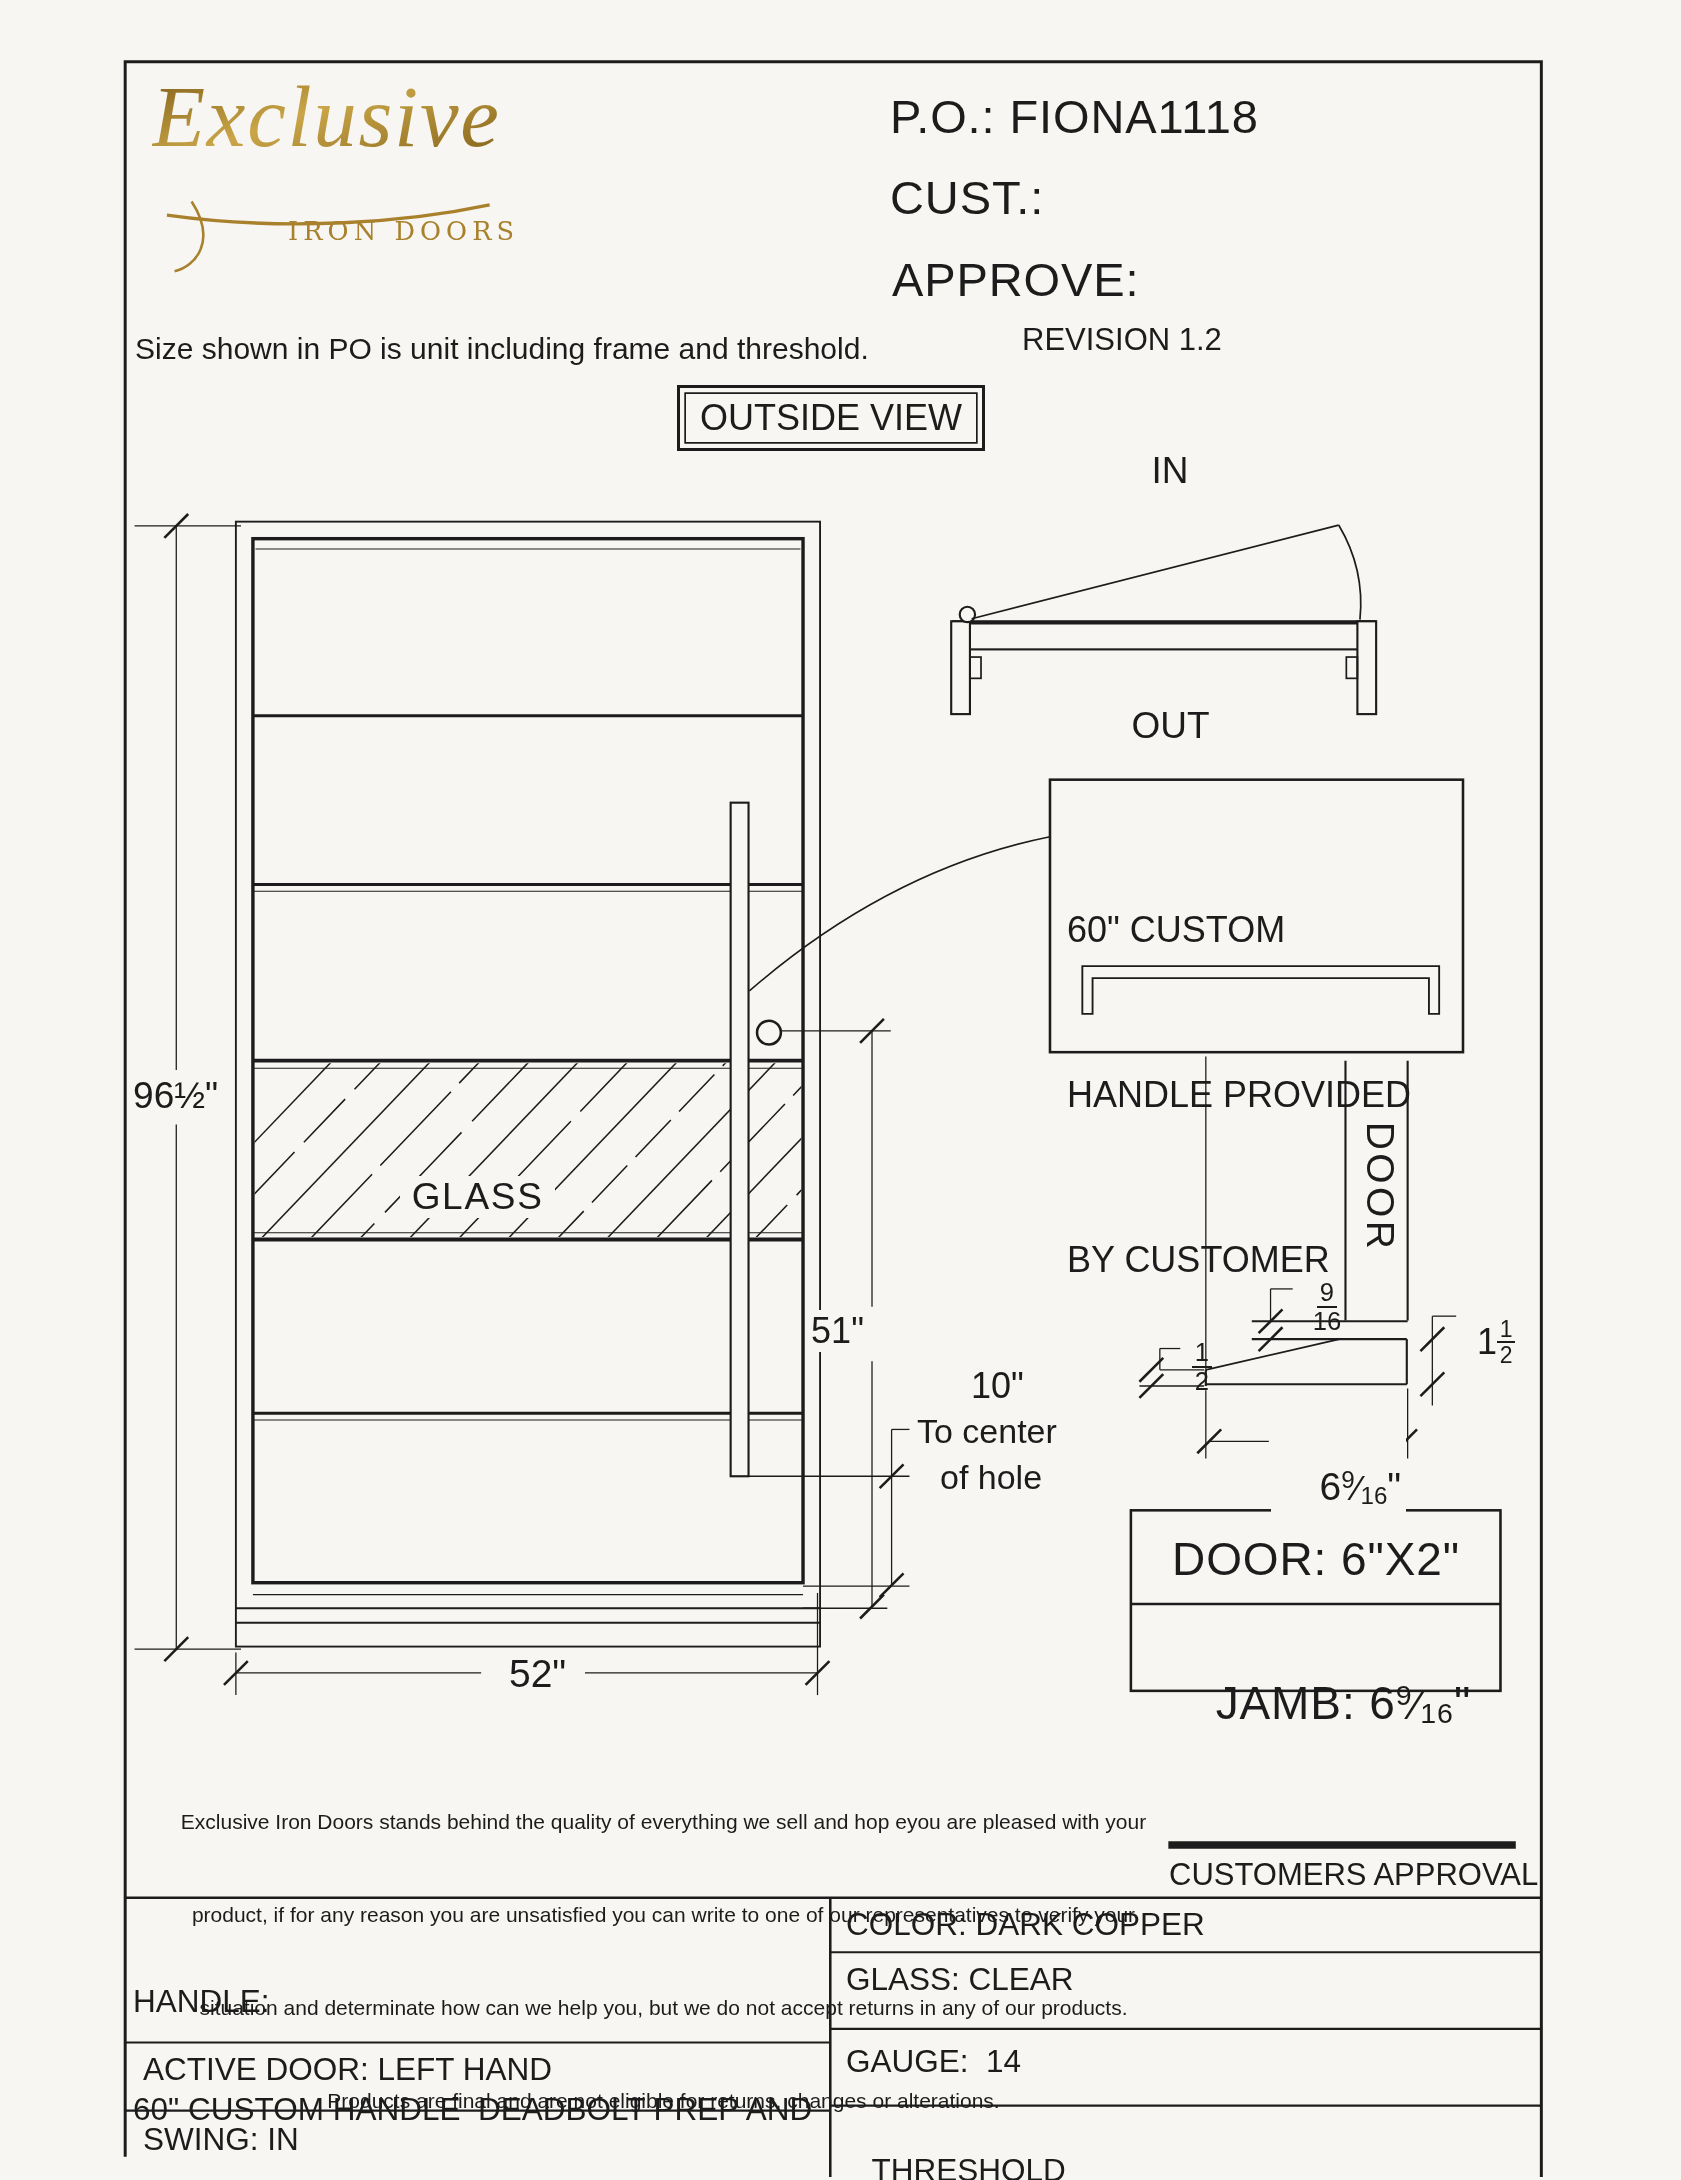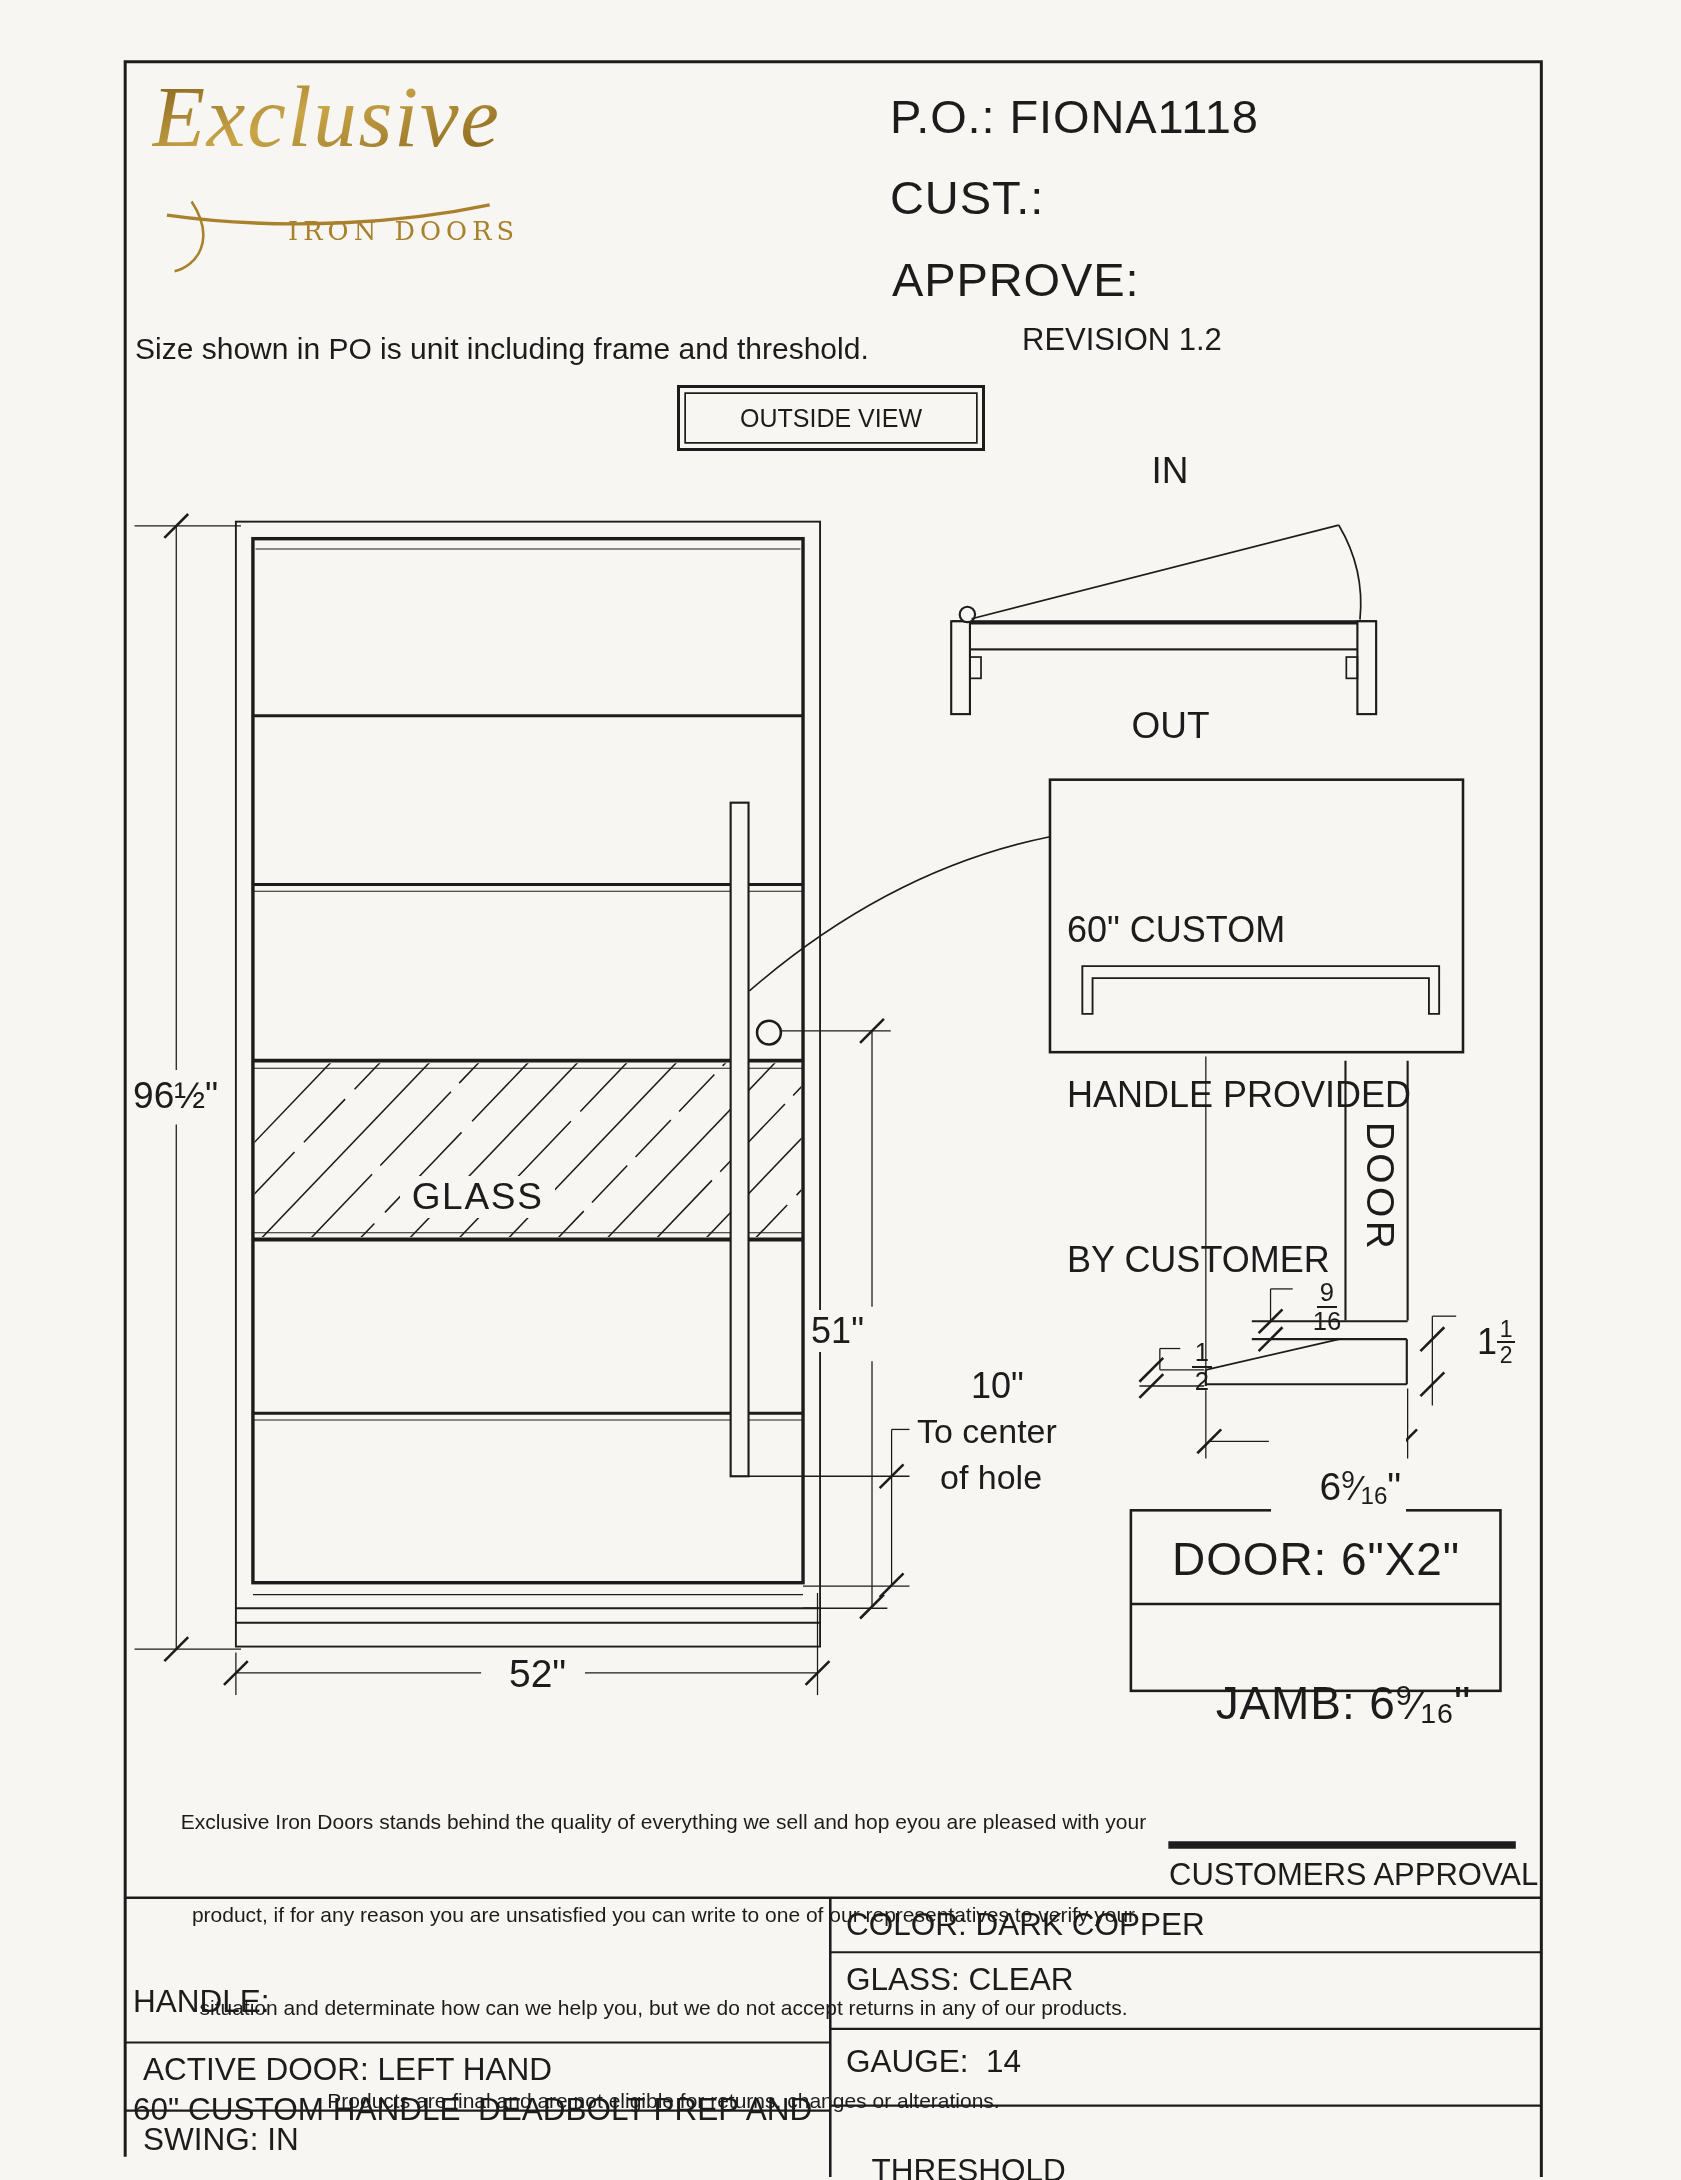--- a/index.html
+++ b/index.html
@@ -22,21 +22,21 @@
     font-family:"DejaVu Serif", serif;font-size:25.6px;color:#a9812d;
     letter-spacing:5.1px;
   }
   
   .po{font-size:47px;letter-spacing:0.9px;}
   .rev{font-size:31px;}
   .notice{font-size:30px;line-height:38px;}
   .notice span{display:block;}
   .ovbox{
     border:3.4px solid #1c1c1c;box-shadow:inset 0 0 0 4.3px #f7f6f2,inset 0 0 0 6px #1c1c1c;
-    display:flex;align-items:center;justify-content:center;font-size:25px;
+    display:flex;align-items:center;justify-content:center;font-size:36px;
   }
   .dim{font-size:36px;}
   .note{font-size:34px;}
   .hnote{font-size:36px;line-height:55px;}
   .hnote span{display:block;}
   .rot{transform:rotate(90deg);transform-origin:center;font-size:39px;letter-spacing:3.4px;}
   .boxlbl{font-size:46px;letter-spacing:0.9px;}
   .fineprint{font-size:21px;line-height:31px;}
   .fineprint span{display:block;text-align:center;}
   .approval{font-size:31px;}

